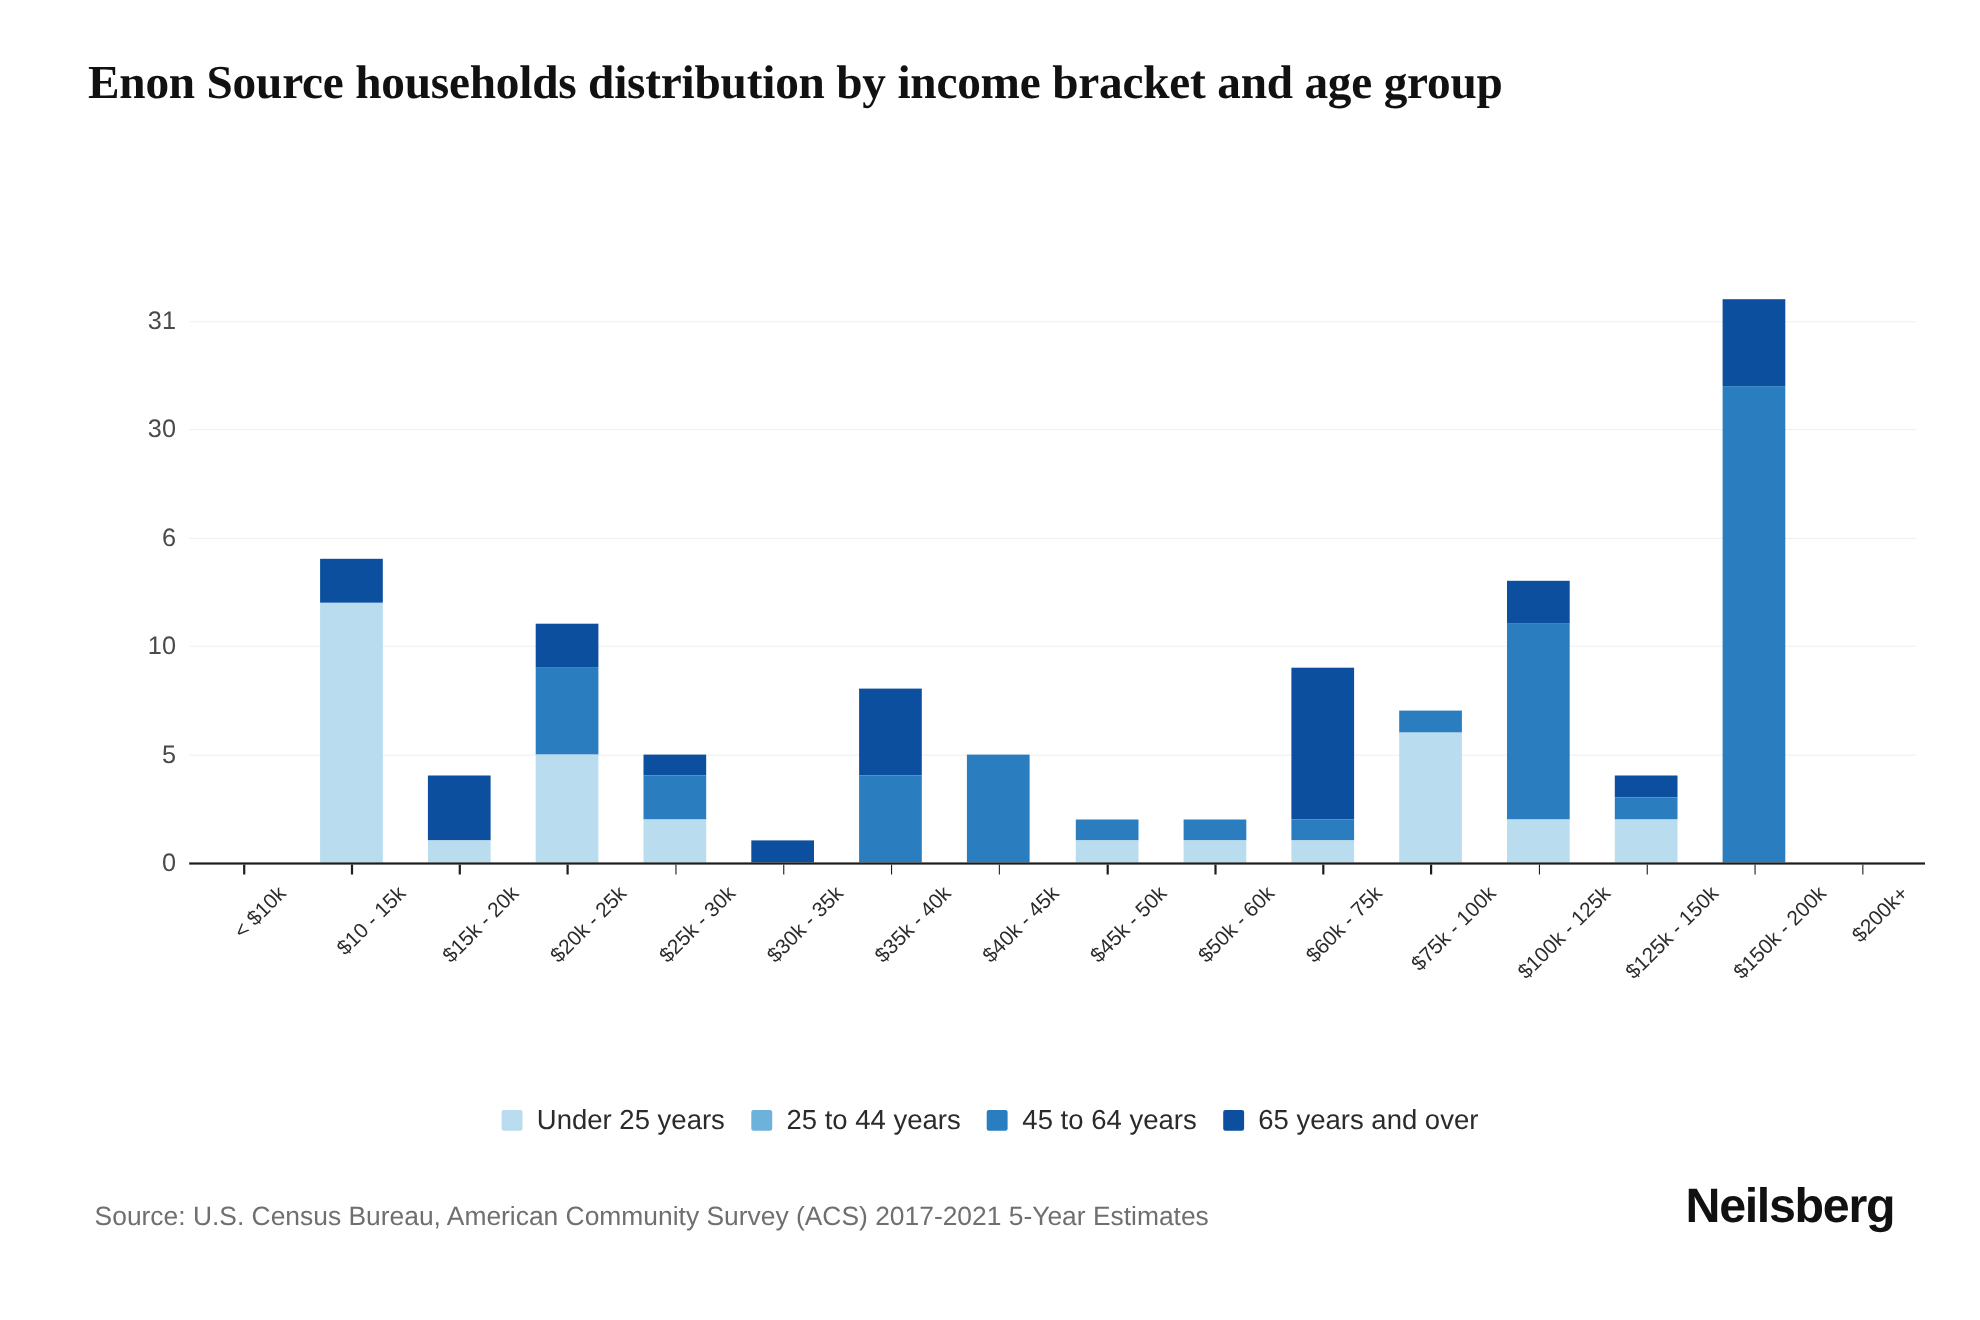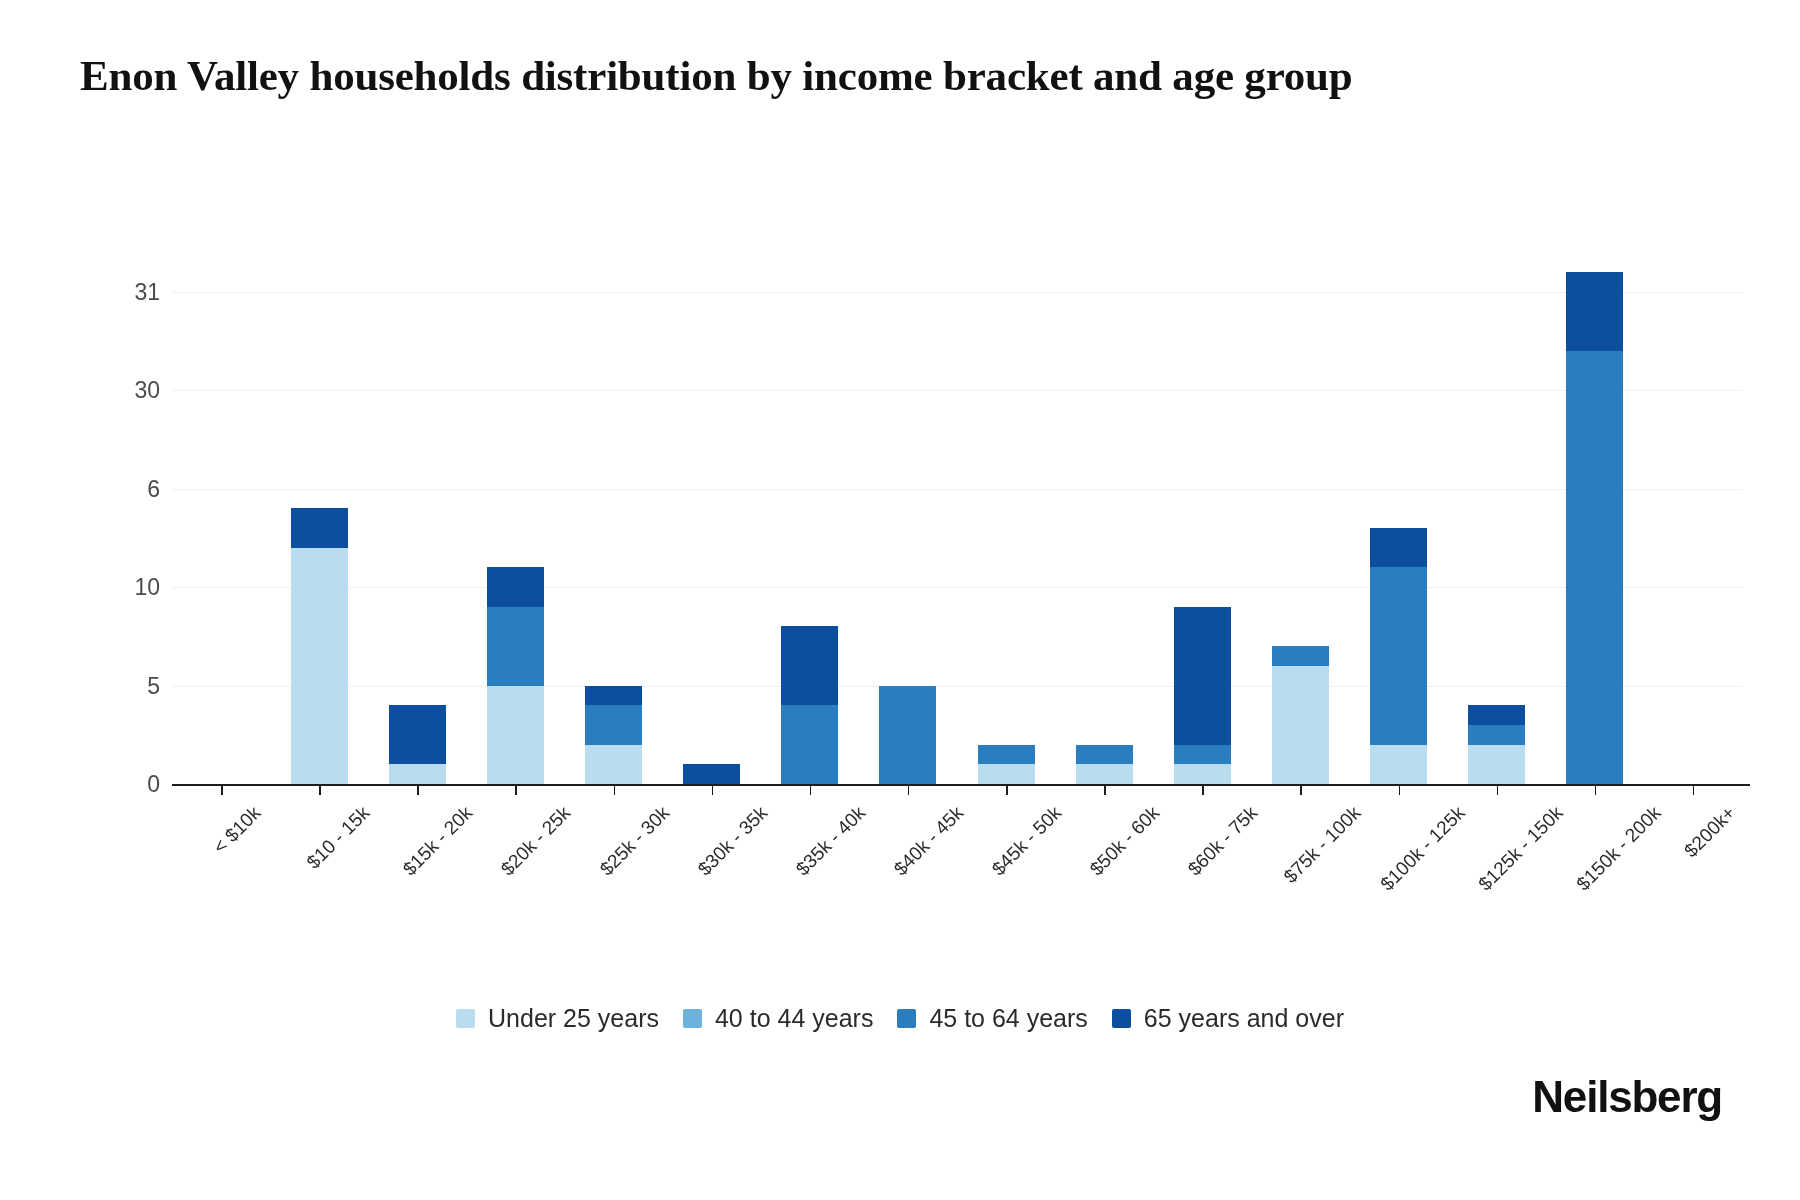--- a/index.html
+++ b/index.html
@@ -124,21 +124,21 @@
     font-family: "Liberation Sans", sans-serif;
     letter-spacing: -1.2px;
     text-align: right;
   }
 </style>
 </head>
 <body>
 
 <div class="page">
 
-  <div class="title">Enon Valley households distribution by income bracket and age group</div>
+  <div class="title">Enon Source households distribution by income bracket and age group</div>
 
   <div class="yaxis" id="y-axis">
       <div class="ylab" style="top: 522px;">0</div>
       <div class="ylab" style="top: 423.509px;">5</div>
       <div class="ylab" style="top: 325.019px;">10</div>
       <div class="ylab" style="top: 226.528px;">6</div>
       <div class="ylab" style="top: 128.038px;">30</div>
       <div class="ylab" style="top: 29.5472px;">31</div>
     </div>
   <div class="plot-area" id="gridlines">
@@ -346,27 +346,28 @@
       </div>
     </div>
 
   <div class="legend" id="legend">
       <div class="legend-item">
         <span class="legend-swatch" style="background: rgb(185, 220, 238);"></span>
         <span class="legend-label">Under 25 years</span>
       </div>
       <div class="legend-item">
         <span class="legend-swatch" style="background: rgb(108, 178, 220);"></span>
-        <span class="legend-label">40 to 44 years</span>
+        <span class="legend-label">25 to 44 years</span>
       </div>
       <div class="legend-item">
         <span class="legend-swatch" style="background: rgb(42, 126, 192);"></span>
         <span class="legend-label">45 to 64 years</span>
       </div>
       <div class="legend-item">
         <span class="legend-swatch" style="background: rgb(11, 79, 158);"></span>
         <span class="legend-label">65 years and over</span>
       </div>
     </div>
 
+  <div class="source">Source: U.S. Census Bureau, American Community Survey (ACS) 2017-2021 5-Year Estimates</div>
   <div class="brand">Neilsberg</div>
 
 </div>
 
 </body></html>

